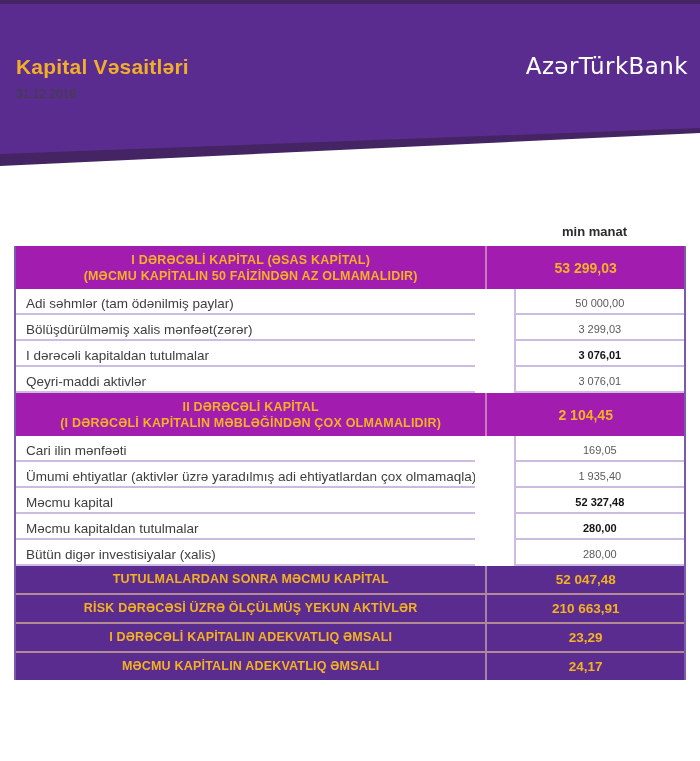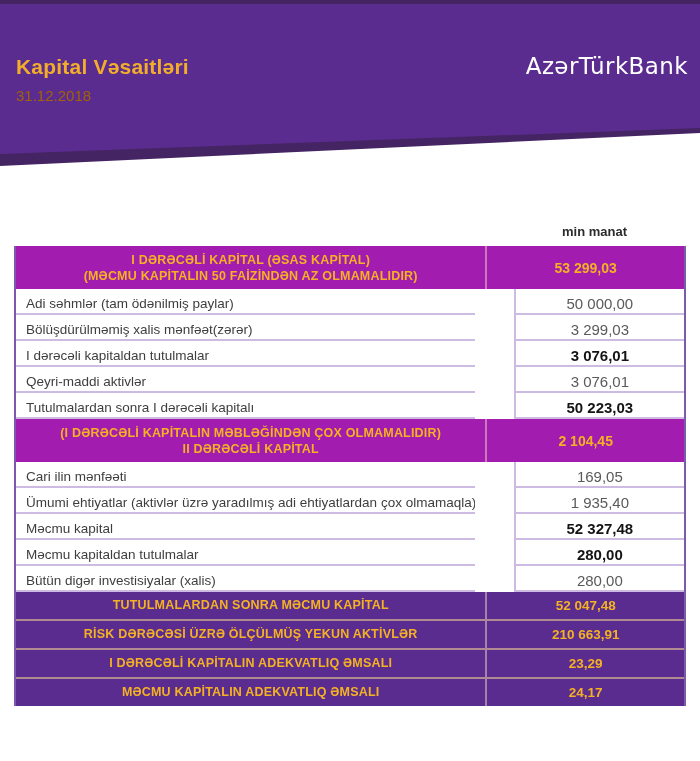--- a/index.html
+++ b/index.html
@@ -19,21 +19,21 @@
     position:absolute; top:0; left:0; width:700px; height:170px;
     background:#5B2C8F;
     clip-path: polygon(0 4px, 700px 4px, 700px 128px, 0 154px);
   }
   .header-title {
     position:absolute; left:16px; top:55px;
     font-size:21px; font-weight:bold; color:#F2AE2B; letter-spacing:0.2px;
   }
   .header-date {
     position:absolute; left:16px; top:87px;
-    font-size:15px; color:#a16207;text-align:center;
+    font-size:12px; color:#404040;text-align:center;
   }
   .header-logo {
     position:absolute; right:12px; top:53px;
     font-size:23px; color:#ffffff; letter-spacing:0.4px; font-weight:400;
     font-family:"DejaVu Sans", sans-serif;
     margin-left:32px;
   }
 
   
   .unit-label {
@@ -53,21 +53,21 @@
   .cell.value { width:206px; text-align:center; }
 
   
   .row.item { background:#ffffff; height:26px;gap:39px; }
   .row.item .cell { border-bottom:2px solid #CDBBE2; }
   .row.item .cell.label {
     font-size:13.5px; color:#3E3E3E; line-height:29px;
     padding-left:10px; white-space:nowrap; overflow:hidden;
   }
   .row.item .cell.value {
-    font-size:15px; color:#5A5A5A; line-height:29px;
+    font-size:11px; color:#5A5A5A; line-height:29px;
     border-left:2px solid #CDBBE2; width:181px;
   }
   .row.item .cell.value.bold { color:#141414; font-weight:bold; }
 
   
   .row.section { background:#a21caf; height:43px; }
   .row.section .cell.label {
     display:flex; flex-direction:column; justify-content:center; align-items:center;
     font-size:12.5px; font-weight:bold; color:#F4B223; line-height:16px;
     text-align:center; letter-spacing:0.2px;
@@ -125,28 +125,24 @@
           <div class="cell value">3 299,03</div>
         </div>
         <div class="row item">
           <div class="cell label">I dərəcəli kapitaldan tutulmalar</div>
           <div class="cell value bold">3 076,01</div>
         </div>
         <div class="row item">
           <div class="cell label">Qeyri-maddi aktivlər</div>
           <div class="cell value">3 076,01</div>
         </div>
-        <div class="row item">
-          <div class="cell label">Tutulmalardan sonra I dərəcəli kapitalı</div>
-          <div class="cell value bold">50 223,03</div>
-        </div>
         <div class="row section">
           <div class="cell label">
+            <div class="line">II DƏRƏCƏLİ KAPİTAL</div>
             <div class="line">(I DƏRƏCƏLİ KAPİTALIN MƏBLƏĞİNDƏN ÇOX OLMAMALIDIR)</div>
-            <div class="line">II DƏRƏCƏLİ KAPİTAL</div>
           </div>
           <div class="cell value">2 104,45</div>
         </div>
         <div class="row item">
           <div class="cell label">Cari ilin mənfəəti</div>
           <div class="cell value">169,05</div>
         </div>
         <div class="row item">
           <div class="cell label">Ümumi ehtiyatlar (aktivlər üzrə yaradılmış adi ehtiyatlardan çox olmamaqla)</div>
           <div class="cell value">1 935,40</div>

